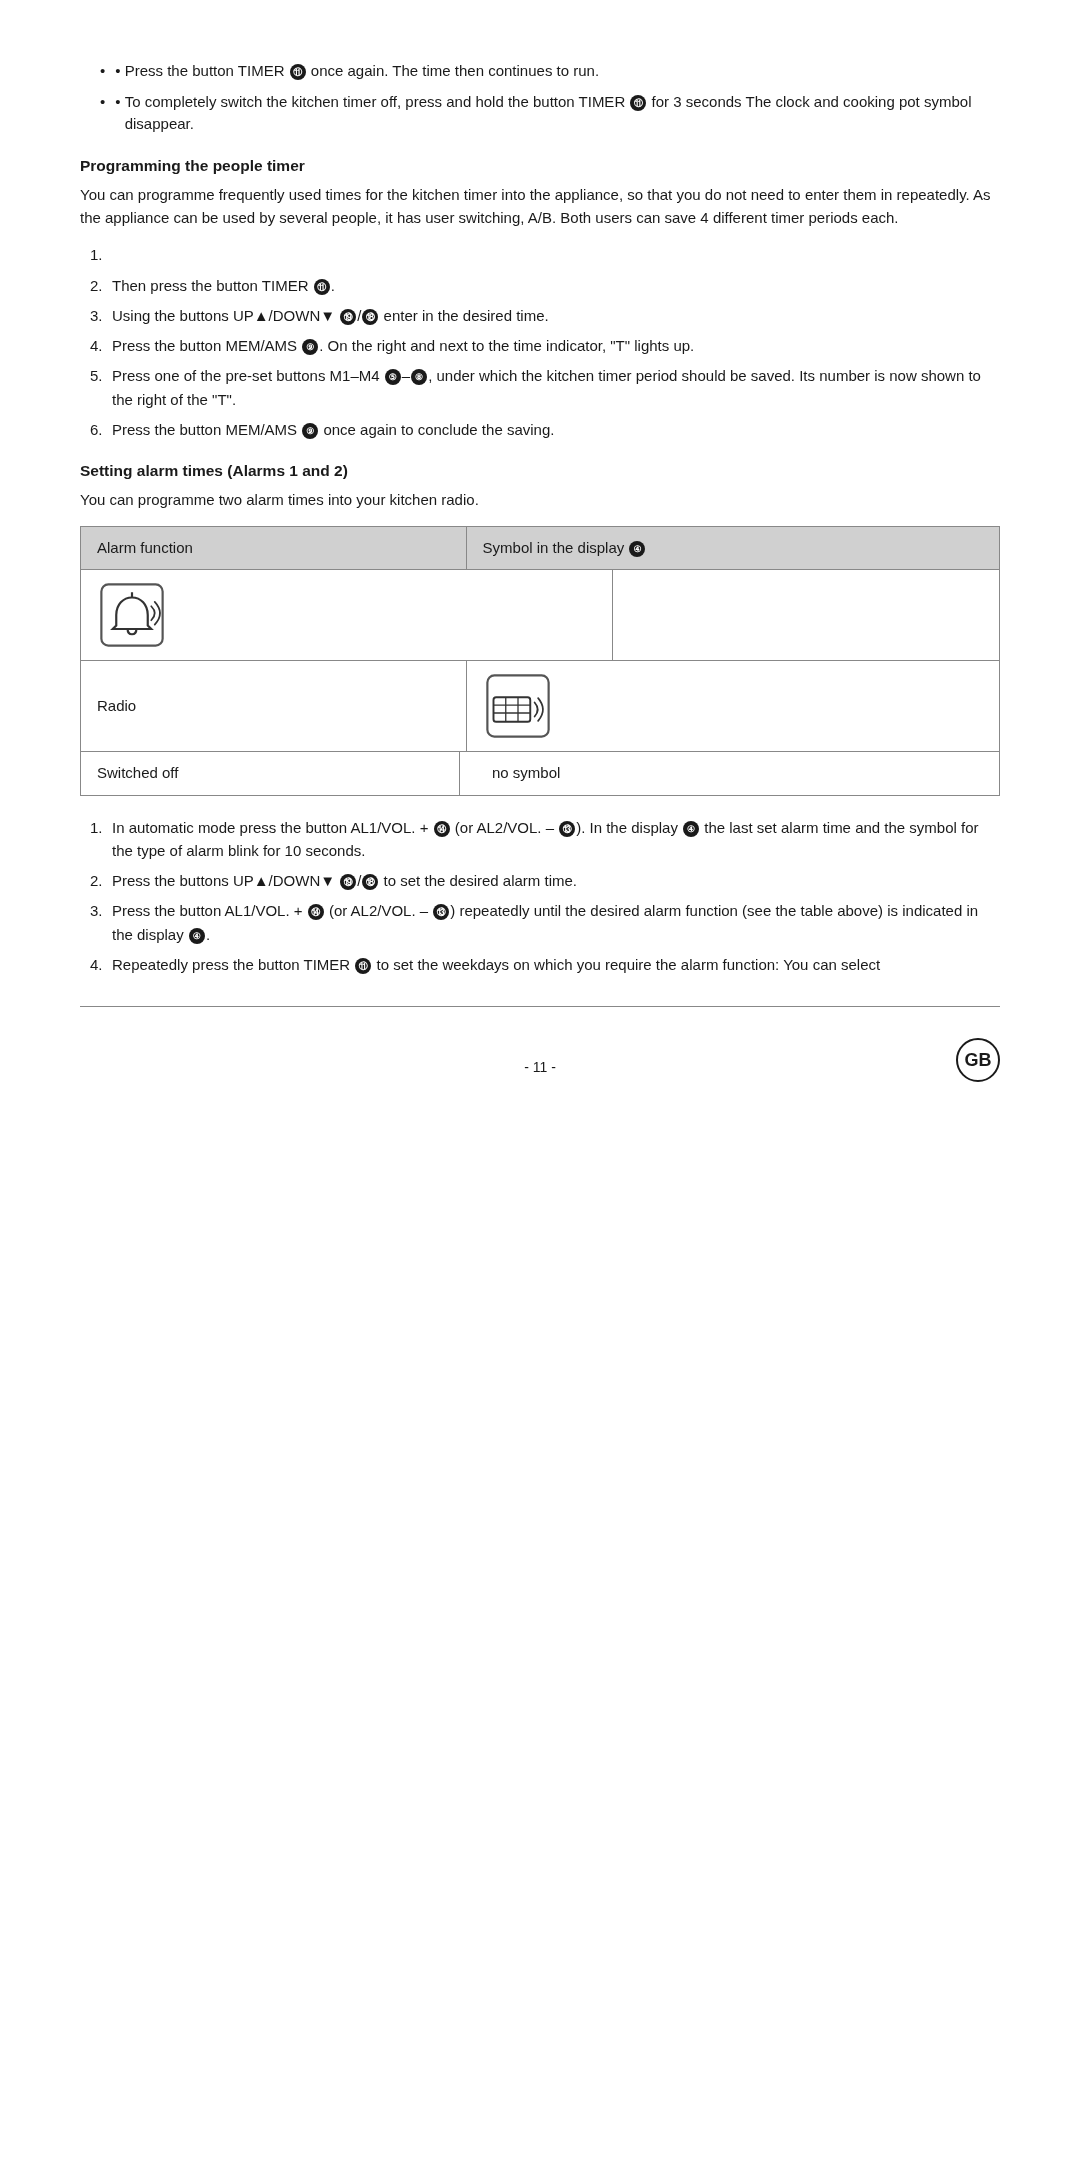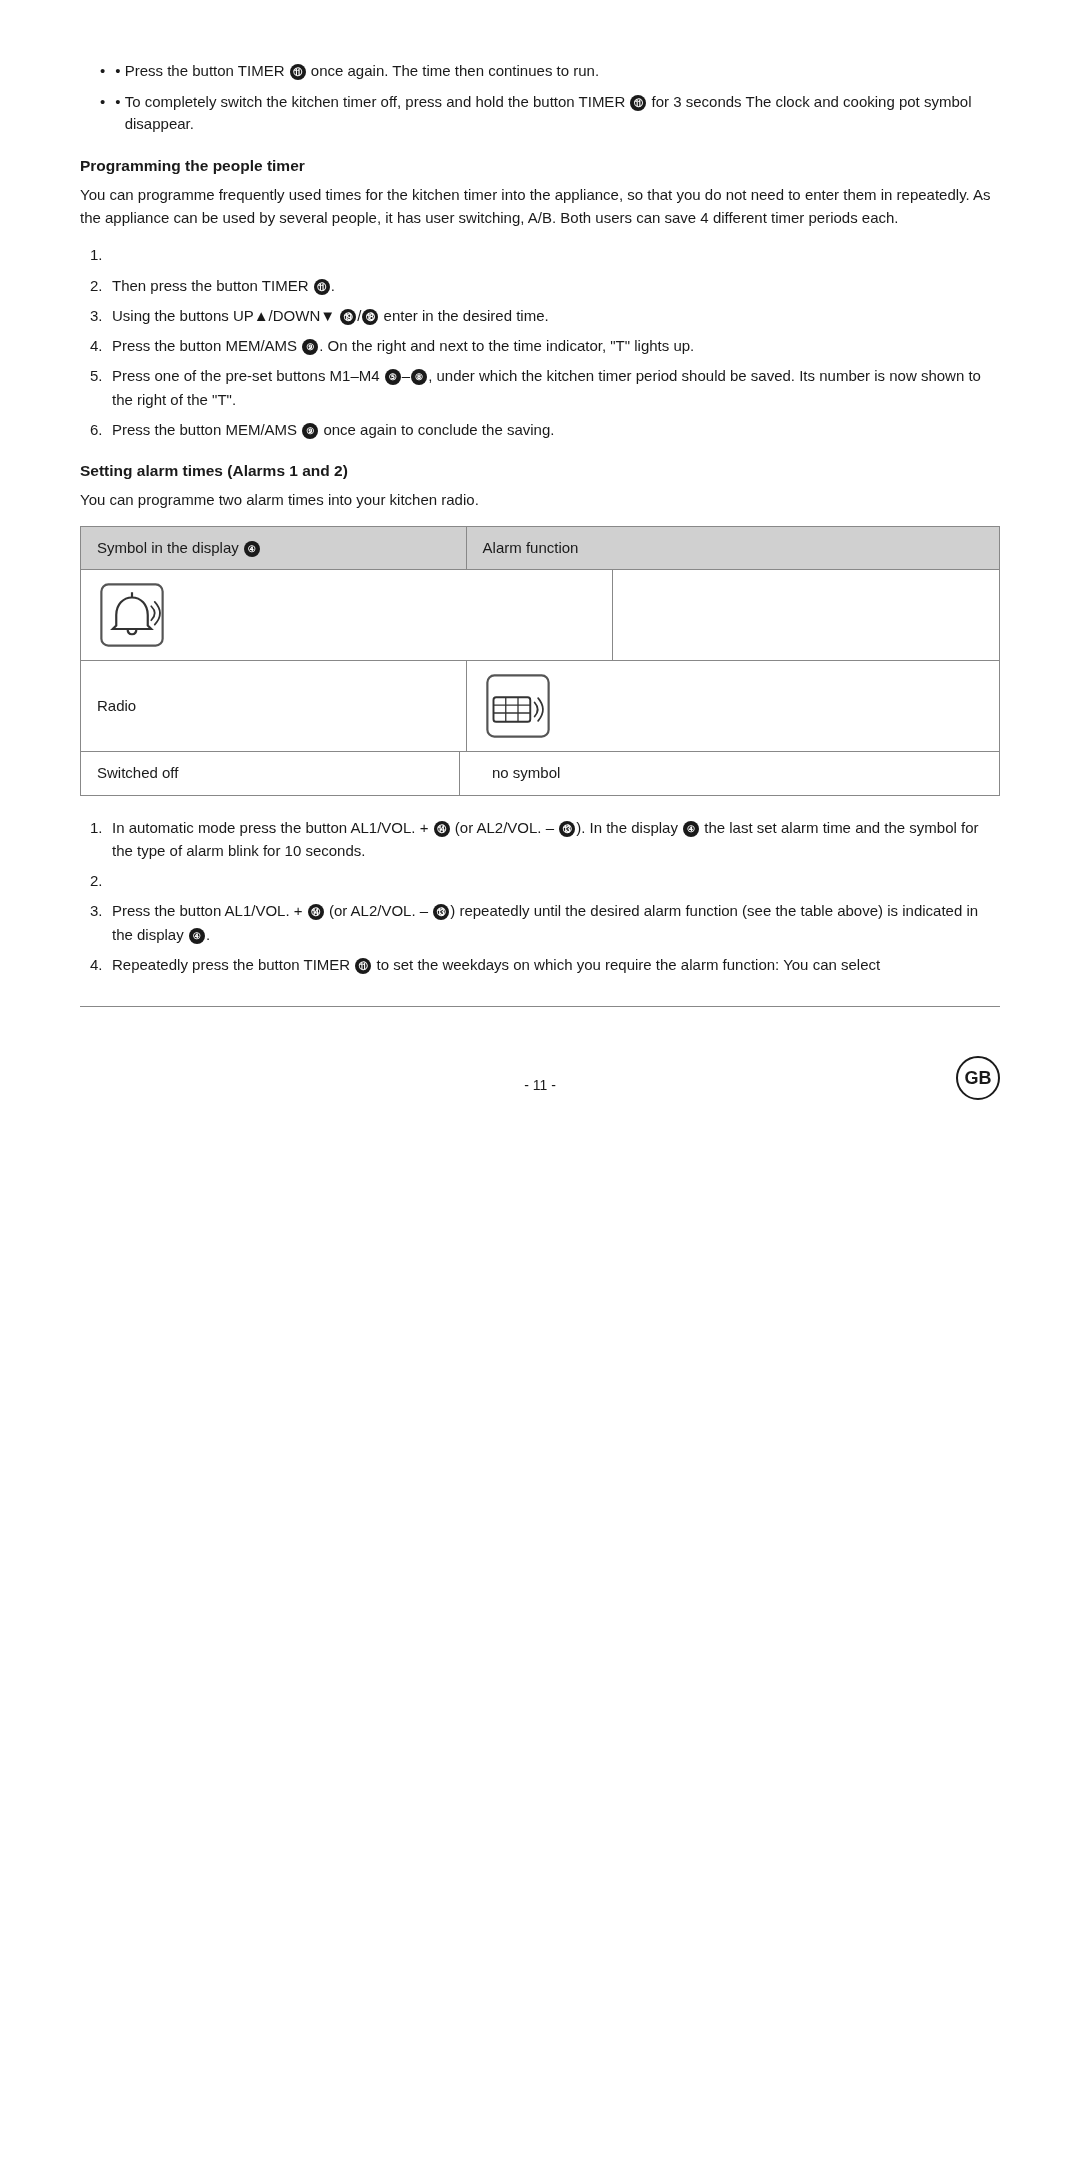--- a/index.html
+++ b/index.html
@@ -157,21 +157,21 @@
       display: flex;
       align-items: center;
       justify-content: center;
       font-weight: bold;
       font-size: 18px;
     }
 
     .footer-line {
       border-top: 1.5px solid #888;
       margin-top: 30px;
-      padding-top: 28px;
+      padding-top: 10px;
     }
   </style>
 </head>
 <body>
 
 <ul class="bullet-list">
   <li>
     <span>•&nbsp;</span>
     <span>Press the button TIMER <span class="circled">⑪</span> once again. The time then continues to run.</span>
   </li>
@@ -210,24 +210,24 @@
   </li>
 </ol>
 
 <p class="section-heading">Setting alarm times (Alarms 1 and 2)</p>
 <p class="paragraph">You can programme two alarm times into your kitchen radio.</p>
 
 <div class="table-container">
 
   <div class="table-row table-header-row">
     <div class="table-cell">
+      <span>Alarm function</span>
+    </div>
+    <div class="table-cell">
       <span>Symbol in the display <span class="circled">④</span></span>
-    </div>
-    <div class="table-cell">
-      <span>Alarm function</span>
     </div>
   </div>
 
   <div class="table-row">
     <div class="table-cell">
 
       <svg class="icon-bell" viewBox="0 0 80 80" xmlns="http://www.w3.org/2000/svg">
         <rect x="5" y="5" width="70" height="70" rx="8" ry="8" fill="none" stroke="#555" stroke-width="2.5"></rect>
 
         <path d="M40 20 C30 20 22 28 22 40 L22 52 L18 56 L62 56 L58 52 L58 40 C58 28 50 20 40 20 Z" fill="none" stroke="#333" stroke-width="2.5"></path>
@@ -273,20 +273,21 @@
   </div>
 </div>
 
 <ol class="ordered-list">
   <li>
     <span class="num">1.</span>
     <span>In automatic mode press the button AL1/VOL. + <span class="circled">⑭</span> (or AL2/VOL. – <span class="circled">⑬</span>). In the display <span class="circled">④</span> the last set alarm time and the symbol for the type of alarm blink for 10 seconds.</span>
   </li>
   <li>
     <span class="num">2.</span>
+    <span>Press the buttons UP▲/DOWN▼ <span class="circled">⑲</span>/<span class="circled">⑱</span> to set the desired alarm time.</span>
   </li>
   <li>
     <span class="num">3.</span>
     <span>Press the button AL1/VOL. + <span class="circled">⑭</span> (or AL2/VOL. – <span class="circled">⑬</span>) repeatedly until the desired alarm function (see the table above) is indicated in the display <span class="circled">④</span>.</span>
   </li>
   <li>
     <span class="num">4.</span>
     <span>Repeatedly press the button TIMER <span class="circled">⑪</span> to set the weekdays on which you require the alarm function: You can select</span>
   </li>
 </ol>

